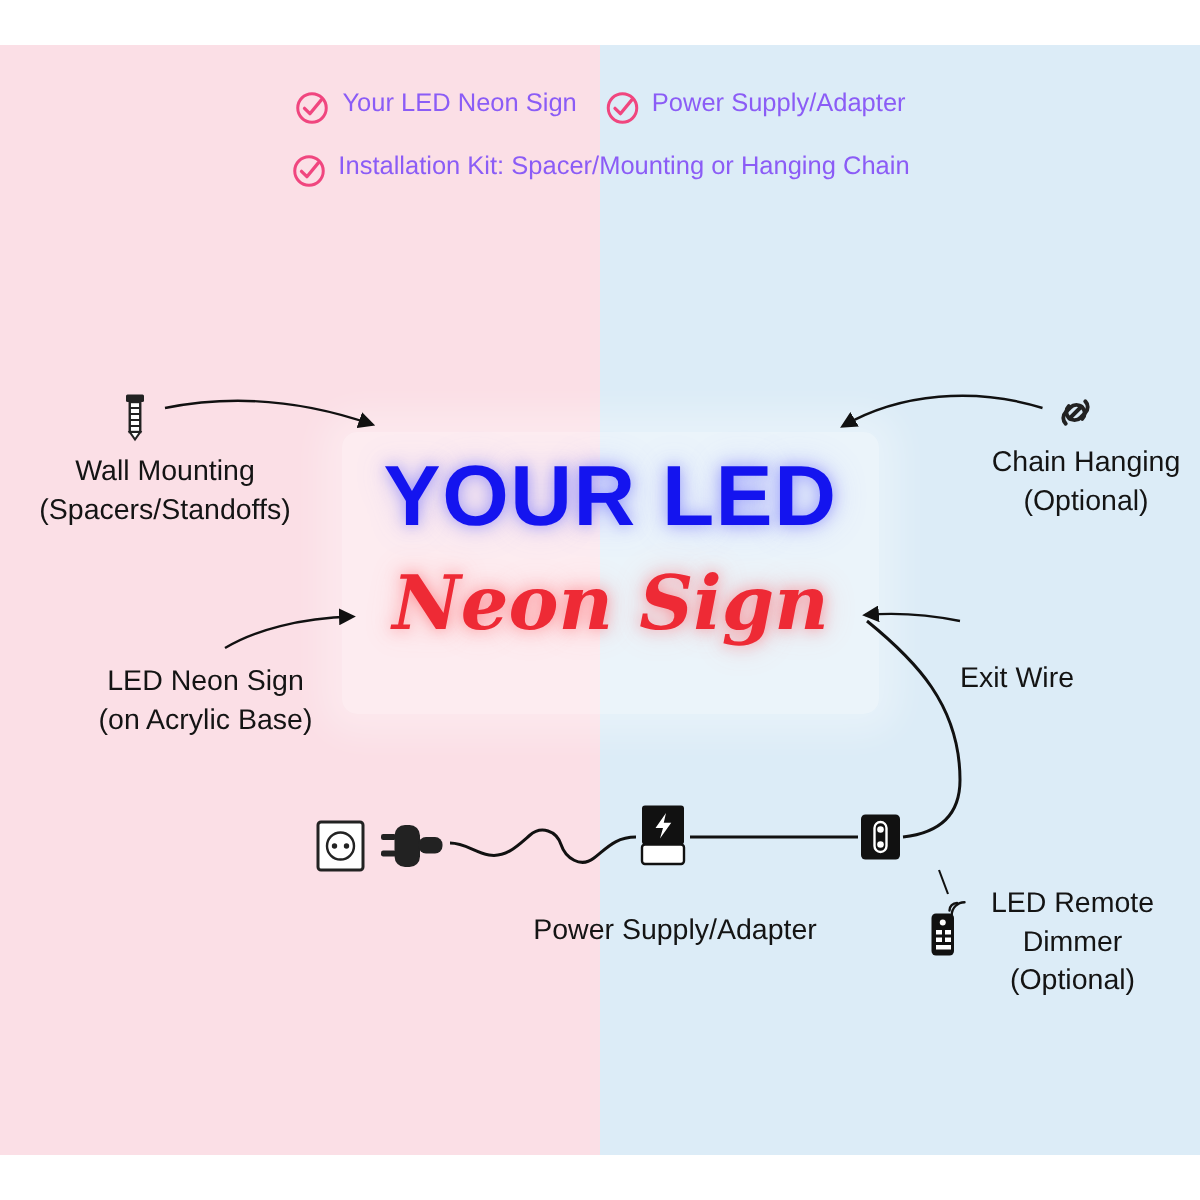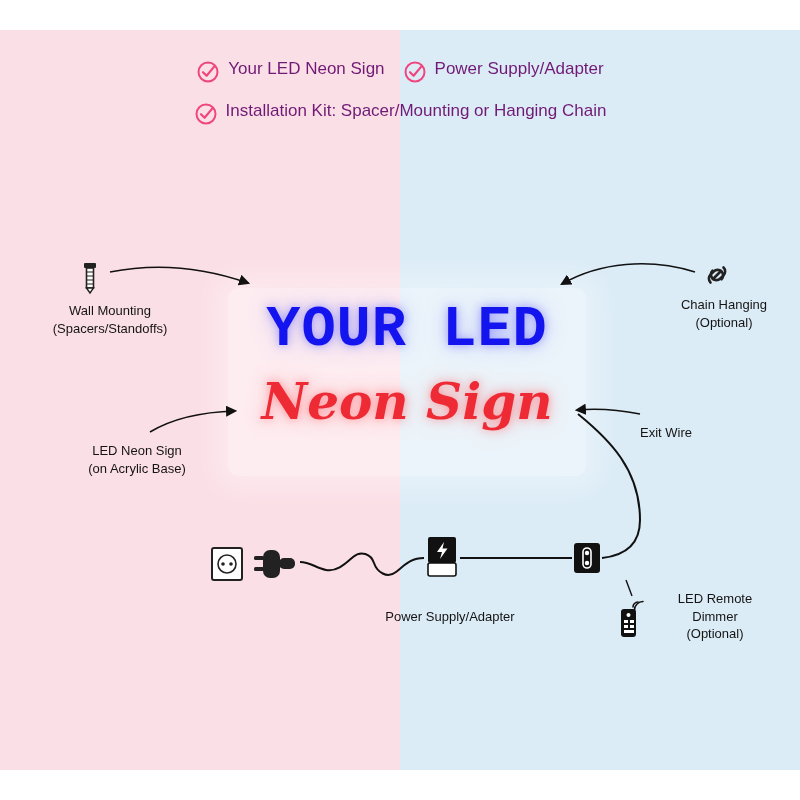--- a/index.html
+++ b/index.html
@@ -67,21 +67,21 @@
     gap: 8px;
   }
   .check-icon {
     flex: 0 0 auto;
     width: 24px;
     height: 24px;
     margin-top: 2px;
   }
   .check-label {
     font-size: 17px;
-    color: #701a75;
+    color: #8b5cf6;
     line-height: 1.35;
     text-align: center;
     max-width: 170px;
   }
   .check-item.wide .check-label {
     max-width: 470px;
     text-align: center;
   }
 
   
@@ -94,21 +94,21 @@
     background: rgba(255,255,255,0.42);
     border-radius: 10px;
     box-shadow: 0 0 22px 14px rgba(255,255,255,0.30);
   }
   .neon-top {
     position: absolute;
     left: 228px;
     top: 298px;
     width: 358px;
     text-align: center;
-    font-family: Liberation Mono, monospace;
+    font-family: Liberation Sans, sans-serif;
     font-weight: bold;
     font-size: 57px;
     letter-spacing: 1px;
     color: #1414ef;
     text-shadow: 0 0 10px rgba(90,90,255,0.55), 0 0 22px rgba(120,120,255,0.35);
   }
   .neon-bottom {
     position: absolute;
     left: 228px;
     top: 372px;
@@ -118,30 +118,30 @@
     font-style: italic;
     font-weight: bold;
     font-size: 50px;
     color: #ee2a35;
     text-shadow: 0 0 10px rgba(255,80,90,0.55), 0 0 22px rgba(255,110,110,0.30);
   }
 
   
   .label {
     position: absolute;
-    font-size: 13px;
+    font-size: 19px;
     color: #141414;
     line-height: 1.35;
     text-align: center;
     white-space: pre-line;
   }
   .lbl-wall      { left: 20px;  top: 302px; width: 180px; }
   .lbl-chain     { left: 636px; top: 296px; width: 176px; }
   .lbl-neon      { left: 52px;  top: 442px; width: 170px; }
-  .lbl-exit      { left: 640px; top: 424px; width: 130px; text-align: left;}
+  .lbl-exit      { left: 640px; top: 440px; width: 130px; text-align: left;}
   .lbl-power     { left: 340px; top: 608px; width: 220px; }
   .lbl-remote    { left: 620px; top: 590px; width: 190px; }
 
   
   #overlay {
     position: absolute;
     left: 0; top: 0;
     width: 800px; height: 800px;
     pointer-events: none;
   }

